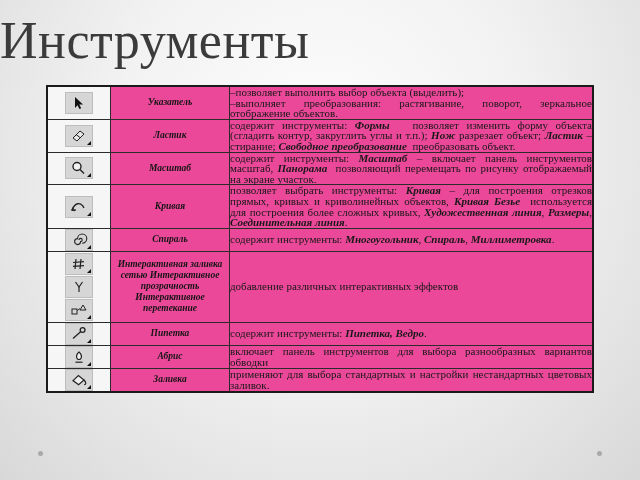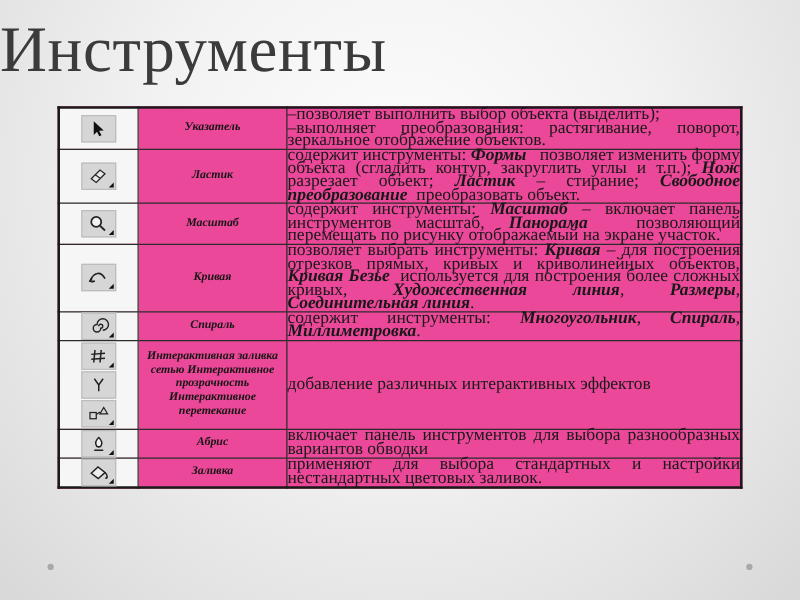--- a/index.html
+++ b/index.html
@@ -48,21 +48,21 @@
     font-weight:bold;
     font-style:italic;
     font-size:9.5px;
     line-height:11px;
     color:#151515;
     padding:2px 3px;
     font-family:"Liberation Serif", serif;
   }
   td.desc-cell{
     text-align:justify;
-    font-size:14px;
+    font-size:11px;
     line-height:10.6px;
     color:#181818;
     padding:2px 5px 2px 5px;
     font-family:"Liberation Serif", serif;
   }
   .desc-cell b{font-weight:bold;font-style:italic;}
   .icon-btn{
     display:inline-block;
     width:26px;height:20px;
     background:#d6d6d6;
@@ -169,20 +169,30 @@
                       <line x1="8.4" y1="8.4" x2="11" y2="6.6"></line>
                     </g>
                   </svg>
                   <span class="corner"></span>
                 </span></span></td>
             <td class="name-cell">Интерактивная заливка сетью Интерактивное прозрачность Интерактивное перетекание</td>
             <td class="desc-cell">добавление различных интерактивных эффектов</td>
           </tr>
           <tr>
             <td class="icon-cell"><span class="icon-btn"><svg width="20" height="16" viewBox="0 0 20 16">
+                  <g fill="none" stroke="#222" stroke-width="1.3">
+                    <circle cx="13.6" cy="4" r="2.4"></circle>
+                    <line x1="11.6" y1="5.8" x2="4" y2="12.6"></line>
+                  </g>
+                </svg><span class="corner"></span></span></td>
+            <td class="name-cell">Пипетка</td>
+            <td class="desc-cell">содержит инструменты: <b>Пипетка, Ведро</b>.</td>
+          </tr>
+          <tr>
+            <td class="icon-cell"><span class="icon-btn"><svg width="20" height="16" viewBox="0 0 20 16">
                   <g stroke="#222" stroke-width="1.2" fill="none">
                     <path d="M10 3 c2.6 2.4 3 5 1.6 7 a3 3 0 0 1 -3.2 0 C7 8 7.4 5.4 10 3 Z" fill="#f0f0f0"></path>
                     <line x1="6.4" y1="13.2" x2="13.6" y2="13.2"></line>
                   </g>
                 </svg><span class="corner"></span></span></td>
             <td class="name-cell">Абрис</td>
             <td class="desc-cell">включает панель инструментов для выбора разнообразных вариантов обводки</td>
           </tr>
           <tr>
             <td class="icon-cell"><span class="icon-btn"><svg width="20" height="16" viewBox="0 0 20 16">

